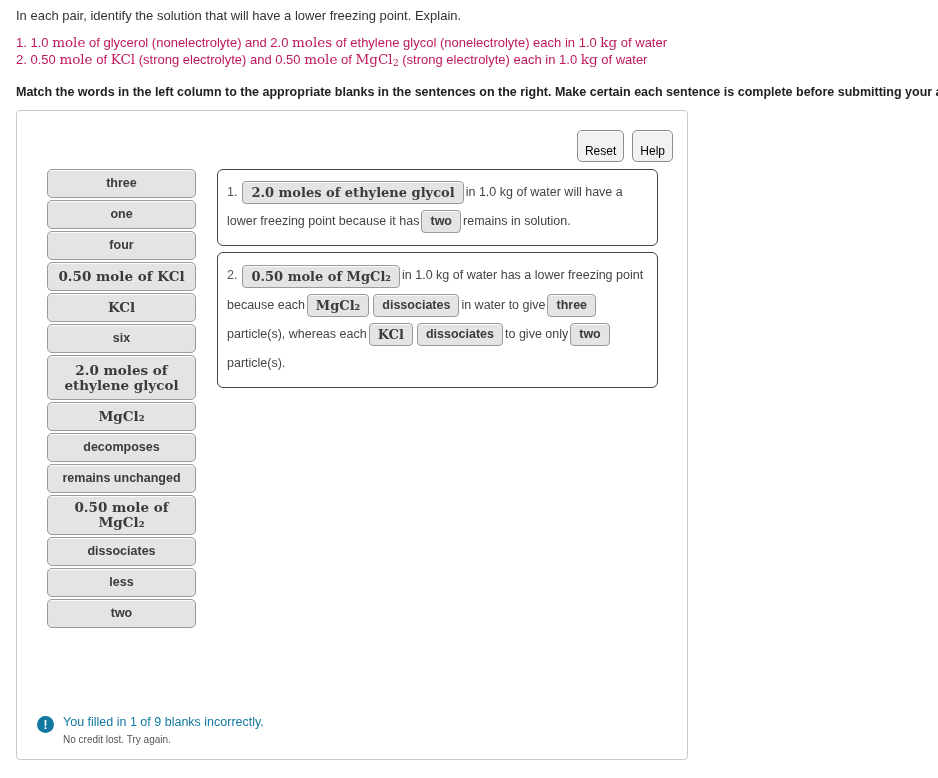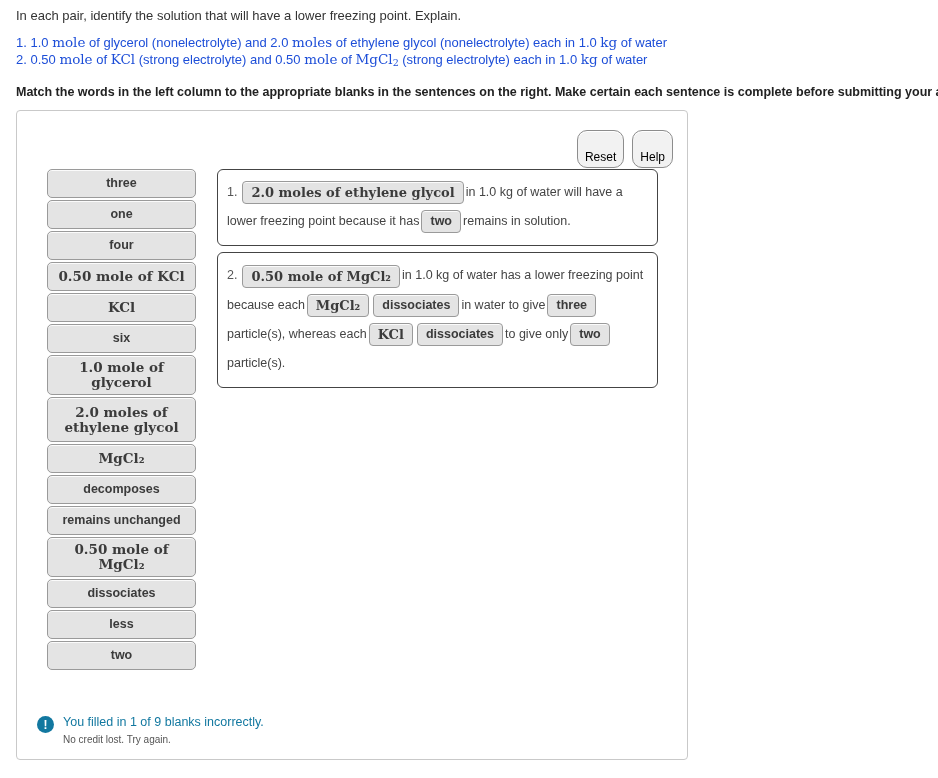--- a/index.html
+++ b/index.html
@@ -7,40 +7,40 @@
     width:938px;height:778px;background:#ffffff;
     font-family:"Liberation Sans", sans-serif;
     font-size:13px;color:#333333;
     -webkit-font-smoothing:antialiased;
     overflow:hidden;
   }
   .page{position:relative;width:938px;height:659px;}
 
   
   .prompt{position:absolute;left:16px;top:8px;font-size:13px;color:#333;line-height:16px;}
-  .pairs{position:absolute;left:16px;top:34px;font-size:13px;color:#1d4ed8;line-height:17px;}
+  .pairs{position:absolute;left:16px;top:34px;font-size:13px;color:#be185d;line-height:17px;}
   .pairs div{white-space:nowrap;}
   .match-line{position:absolute;left:16px;top:84px;font-size:12.5px;font-weight:bold;color:#222;line-height:16px;white-space:nowrap;}
 
   
   .mth{font-family:"DejaVu Serif","Liberation Serif",serif;font-size:13.5px;}
   .mth sub{font-size:9.5px;vertical-align:-0.25em;}
 
   
   .card{
     position:absolute;left:16px;top:110px;width:672px;height:650px;
     border:1px solid #c9c9c9;border-radius:4px;background:#fff;box-sizing:border-box;
   }
 
   
   .toolbar{position:absolute;right:14px;top:19px;display:flex;gap:8px;}
   .tbtn{
     font-family:"Liberation Sans",sans-serif;font-size:12px;color:#000;
-    background:#f2f2f2;border:1px solid #8d8d8d;border-radius:10px;
-    padding:20px 7px 3px 7px;line-height:13px;cursor:pointer;
+    background:#f2f2f2;border:1px solid #8d8d8d;border-radius:5px;
+    padding:14px 7px 3px 7px;line-height:13px;cursor:pointer;
     box-shadow:inset 0 1px 0 #ffffff;
   }
 
   
   .bank{position:absolute;left:30px;top:58px;width:149px;}
   .chip{
     width:149px;min-height:29px;box-sizing:border-box;
     background:#e4e4e4;border:1px solid #9a9a9a;border-radius:5px;
     display:flex;align-items:center;justify-content:center;text-align:center;
     font-size:12.5px;font-weight:bold;color:#3b3b3b;
@@ -110,23 +110,20 @@
         </div>
         <div class="chip">
           <span class="mth" style="font-family: &quot;DejaVu Serif&quot;, &quot;Liberation Serif&quot;, serif;">0.50 mole of KCl</span>
         </div>
         <div class="chip">
           <span class="mth" style="font-family: &quot;DejaVu Serif&quot;, &quot;Liberation Serif&quot;, serif;">KCl</span>
         </div>
         <div class="chip">
           <span>six</span>
         </div>
-        <div class="chip">
-          <span class="mth" style="font-family: &quot;DejaVu Serif&quot;, &quot;Liberation Serif&quot;, serif;">1.0 mole of glycerol</span>
-        </div>
         <div class="chip tall">
           <span class="mth" style="font-family: &quot;DejaVu Serif&quot;, &quot;Liberation Serif&quot;, serif;">2.0 moles of ethylene glycol</span>
         </div>
         <div class="chip">
           <span class="mth" style="font-family: &quot;DejaVu Serif&quot;, &quot;Liberation Serif&quot;, serif;">MgCl₂</span>
         </div>
         <div class="chip">
           <span>decomposes</span>
         </div>
         <div class="chip">

